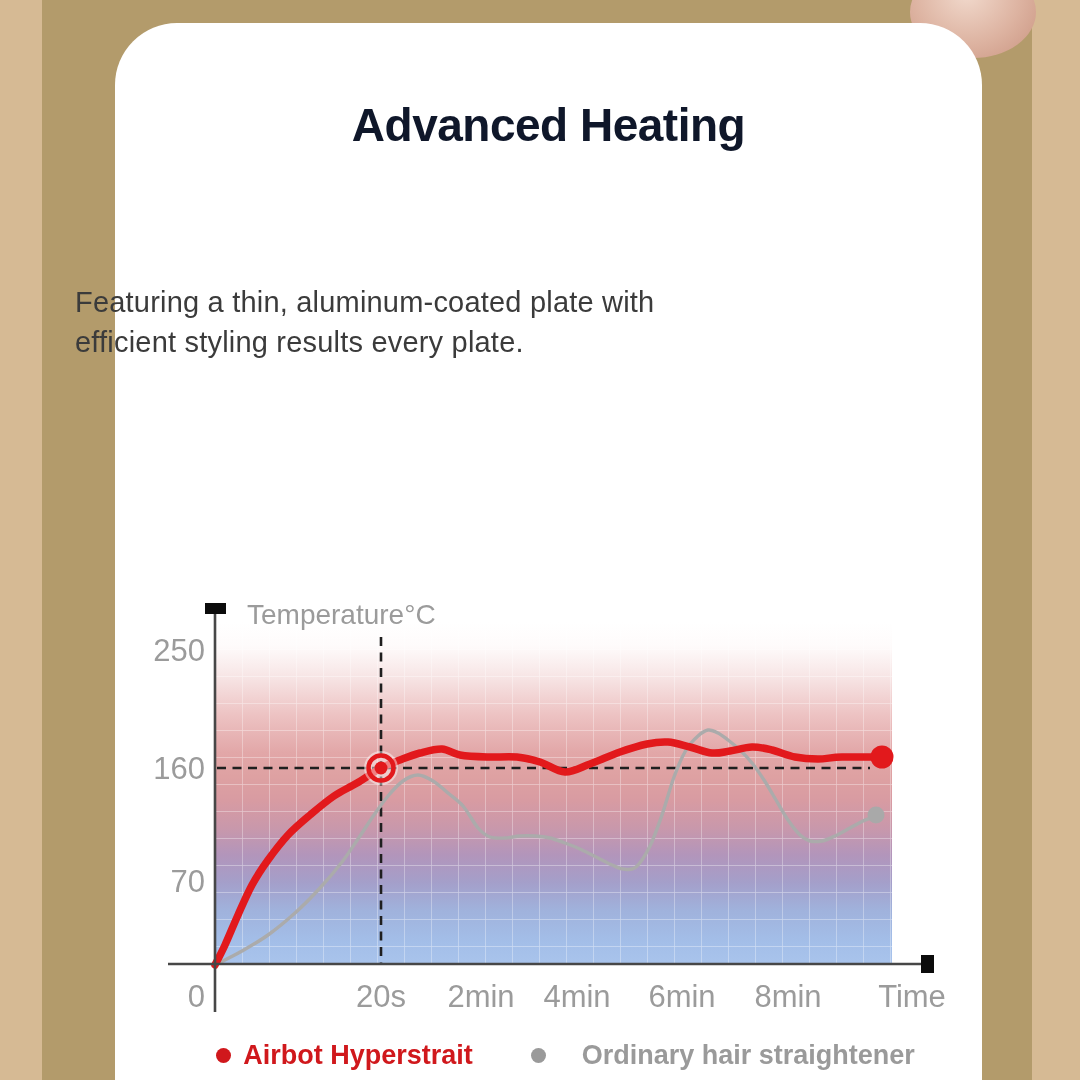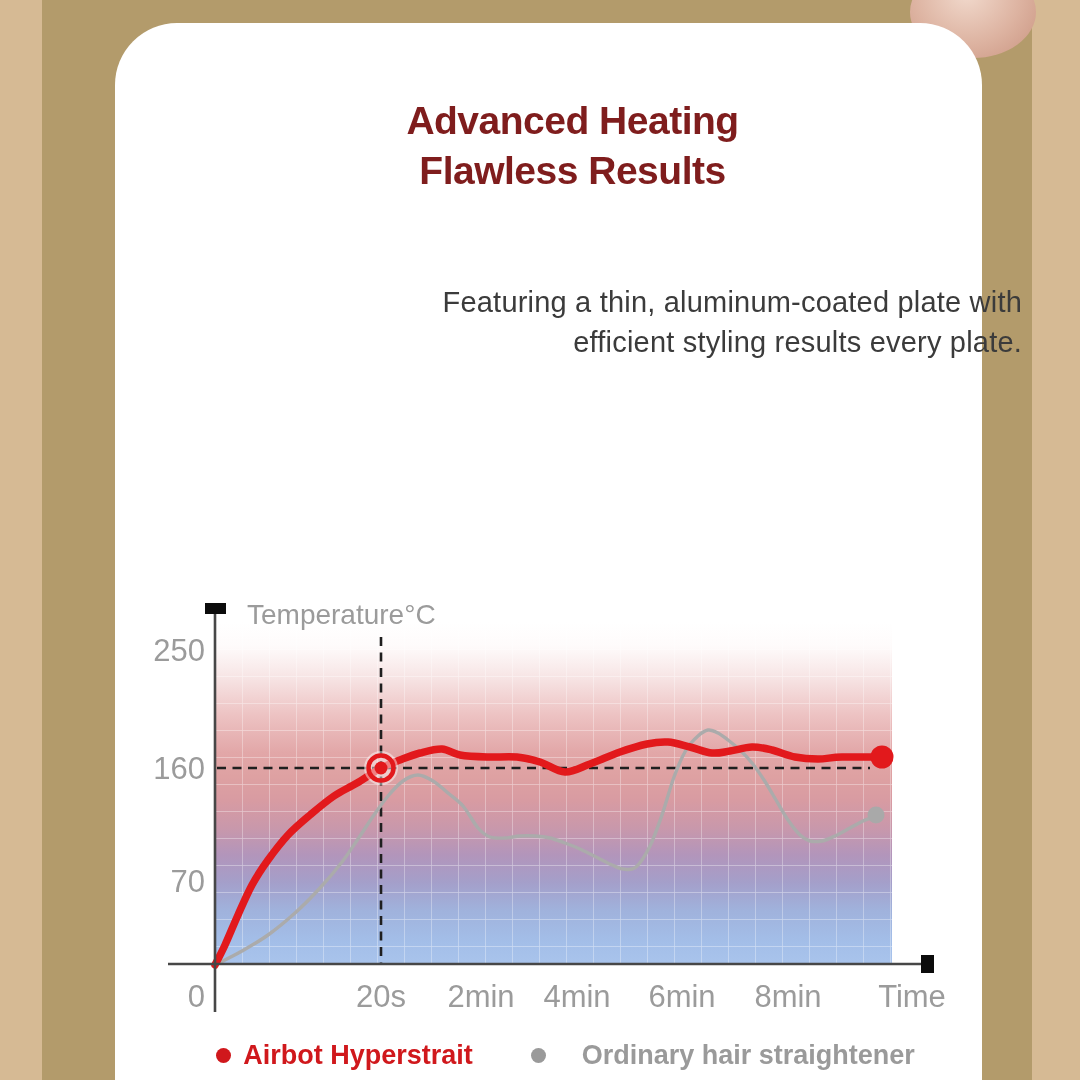--- a/index.html
+++ b/index.html
@@ -11,24 +11,24 @@
   .skin-blob{
     position:absolute;left:910px;top:-34px;width:126px;height:92px;border-radius:50%;
     background:radial-gradient(ellipse at 45% 30%, #f1d9cc 0%, #ddb3a1 55%, #c9937f 100%);
   }
   .card{
     position:absolute;left:115px;top:23px;width:867px;height:1100px;
     background:#ffffff;border-radius:62px 62px 0 0;
   }
   .title{
     position:absolute;left:115px;top:96px;width:867px;text-align:center;
-    font-size:39px;font-weight:700;color:#7f1d1d;line-height:1.28;letter-spacing:-0.5px;padding-left:24px;
+    font-size:46px;font-weight:700;color:#0f172a;line-height:1.28;letter-spacing:-0.5px;
   }
   .subtitle{
-    position:absolute;left:75px;top:282px;width:947px;text-align:right;
+    position:absolute;left:75px;top:282px;width:947px;text-align:left;
     font-size:29px;color:#3b3b3b;line-height:1.38;letter-spacing:0.2px;
   }
   .subtitle div{white-space:nowrap;}
   svg.chart{position:absolute;left:0;top:0;width:1080px;height:1080px;}
   .axis-text{fill:#9b9b9b;font-size:31px;font-family:"Liberation Sans",sans-serif;}
   .chart-title-text{fill:#9b9b9b;font-size:28px;font-family:"Liberation Sans",sans-serif;}
   .legend{
     position:absolute;left:115px;top:1040px;width:867px;
     display:flex;justify-content:center;align-items:flex-end;gap:58px;padding-left:34px;
     box-sizing:border-box;
@@ -45,21 +45,20 @@
 
 <div class="stage">
 
   <div class="inner-bg"></div>
   <div class="skin-blob"></div>
 
   <div class="card"></div>
 
   <div class="title">
     <div>Advanced Heating</div>
-    <div>Flawless Results</div>
   </div>
 
   <div class="subtitle">
     <div>Featuring a thin, aluminum-coated plate with</div>
     <div>efficient styling results every plate.</div>
   </div>
 
   <svg class="chart" viewBox="0 0 1080 1080">
     <defs>
       <linearGradient id="bgGrad" gradientUnits="userSpaceOnUse" x1="0" y1="622" x2="0" y2="965">

